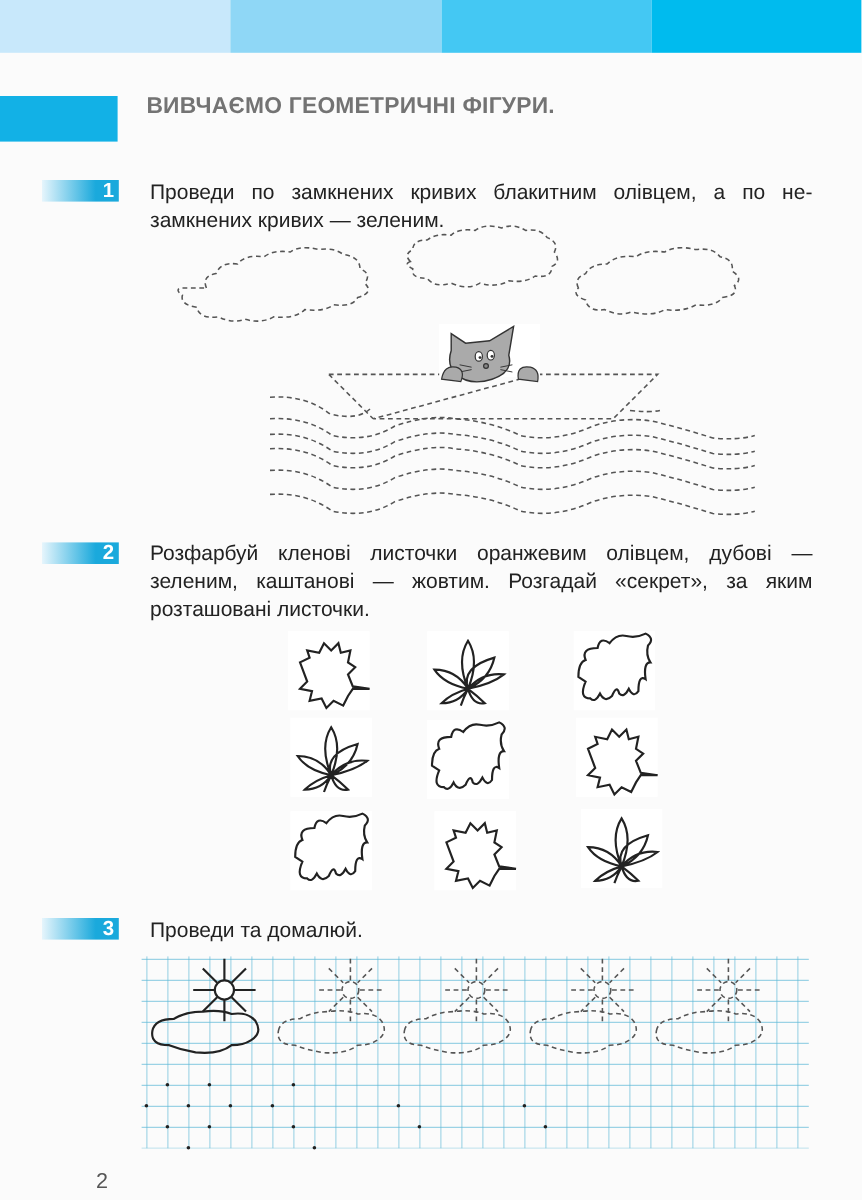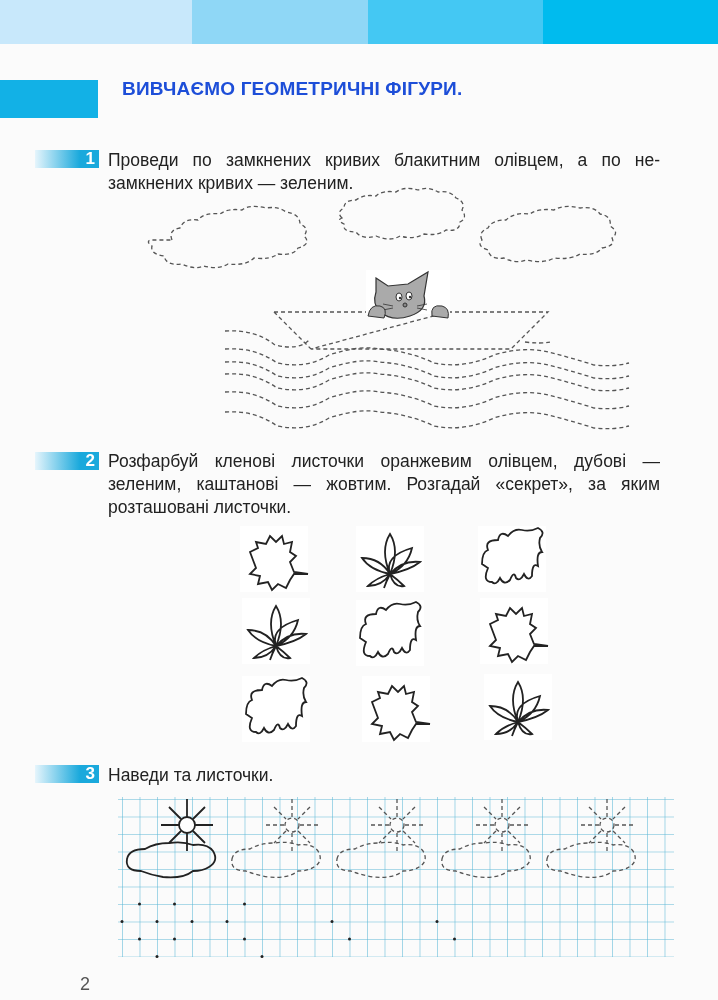--- a/index.html
+++ b/index.html
@@ -17,40 +17,40 @@
       font-size: 19px; line-height: 21px; letter-spacing: 0.2px;
       text-transform: uppercase;
     }
     .badge {
       position: absolute; left: 35px; width: 64px; height: 18px;
       display: flex; align-items: center; justify-content: flex-end;
       padding-right: 4px; box-sizing: border-box;
       color: #fff; font-weight: bold; font-size: 17px;
     }
     .task-text {
-      position: absolute; left: 108px; width: 552px; margin: 0;
+      position: absolute; left: 125px; width: 552px; margin: 0;
       font-size: 17.5px; line-height: 23px; text-align: justify;
       color: #222;
     }
     svg { position: absolute; overflow: visible; }
     .dash { fill: none; stroke: #555; stroke-width: 1.3; stroke-dasharray: 4 3; }
     .solid { fill: none; stroke: #222; stroke-width: 1.8; }
     .leaf-box { position: absolute; width: 68px; height: 66px; background: #fff; }
     .page-num { position: absolute; left: 80px; top: 974px; font-size: 18px; color: #555; }
   </style>
 </head>
 <body>
 
 <div class="band" style="left:0;width:192px;background:#c8e8fb"></div>
 <div class="band" style="left:192px;width:176px;background:#8fd7f6"></div>
 <div class="band" style="left:368px;width:175px;background:#44c8f3"></div>
 <div class="band" style="left:543px;width:175px;background:#00bbee"></div>
 
 <div class="title-block" style="background:#12b1e6"></div>
-<h1 class="title" style="color:#1d4ed8">
+<h1 class="title" style="color:#737373">
   <span>Вивчаємо геометричні фігури.</span><br>
 </h1>
 
 <div class="badge" style="top:150px;background:linear-gradient(90deg,#e6f5fc 0%,#1aa9dc 70%,#1aa9dc 100%)">
   <span>1</span>
 </div>
 <p class="task-text" style="top:149px">Проведи по замкнених кривих блакитним олівцем, а по не-замкнених кривих — зеленим.</p>
 
 <svg style="left:0;top:0" width="718" height="440">
 
@@ -138,21 +138,21 @@
   <div class="leaf-box" style="left:484px;top:674px">
     <svg width="68" height="66" style="left:0;top:0">
         <path class="solid" d="M34,48 q-10,-24 0,-40 q10,16 0,40 M34,48 q-20,-4 -28,-16 q18,0 28,16 M34,48 q20,-4 30,-12 q-18,-2 -30,12 M34,48 q-6,-18 22,-26 q-4,18 -22,26 M34,48 q-14,4 -22,12 q14,0 22,-12 M34,48 q8,6 14,12 q-10,2 -14,-12 M34,48 q-4,8 -6,14"></path>
       </svg>
   </div>
 </div>
 
 <div class="badge" style="top:765px;background:linear-gradient(90deg,#e6f5fc 0%,#1aa9dc 70%,#1aa9dc 100%)">
   <span>3</span>
 </div>
-<p class="task-text" style="top:764px">Наведи та листочки.</p>
+<p class="task-text" style="top:764px">Проведи та домалюй.</p>
 
 <svg style="left:118px;top:794px" width="560" height="170">
   <defs>
     <pattern id="cells" x="4" y="5" width="17.5" height="17.5" patternUnits="userSpaceOnUse">
       <path d="M0,0 L0,17.5 M0,0 L17.5,0" stroke="#5bb8d6" stroke-width="1.1" fill="none"></path>
     </pattern>
   </defs>
   <rect x="0" y="3" width="556" height="160" fill="url(#cells)"></rect>
 
   <g stroke="#222" stroke-width="1.8" fill="none">

